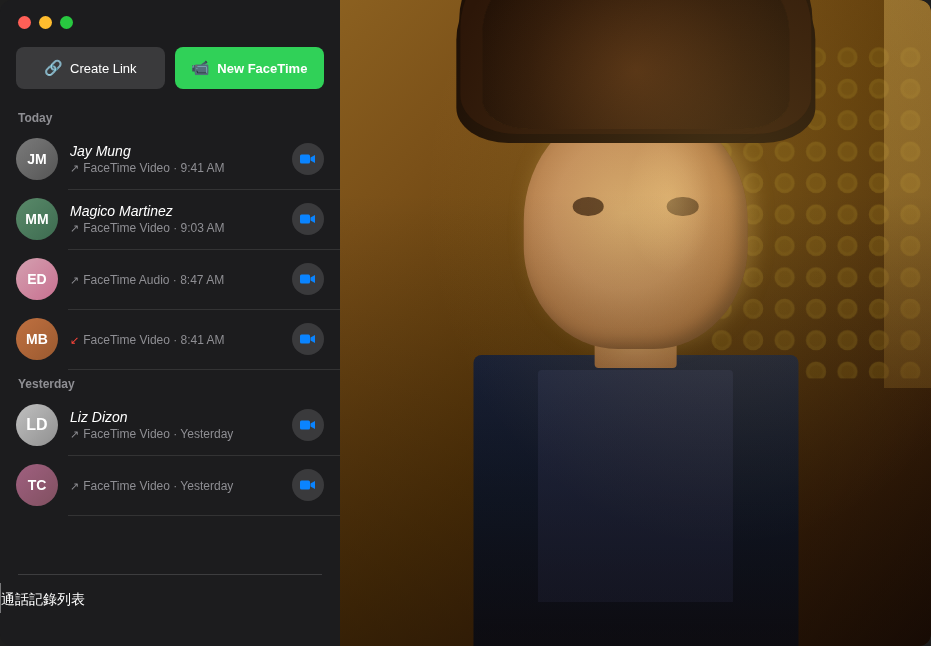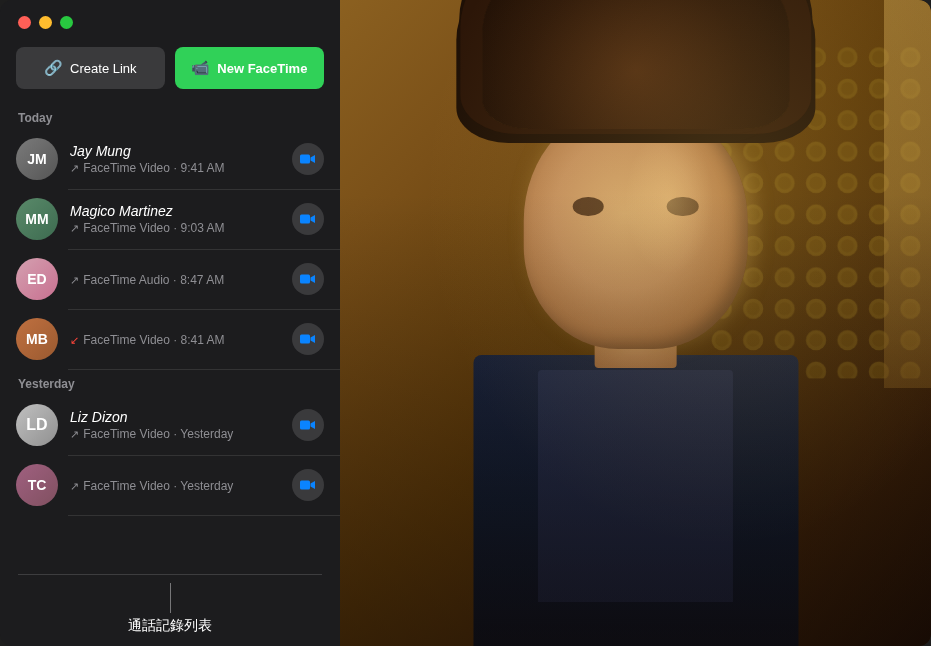--- a/index.html
+++ b/index.html
@@ -384,21 +384,21 @@
                 <path d="M10.5 4.5L15 2v8l-4.5-2.5V4.5z" fill="#0a84ff"></path>
               </svg>
             </button>
           </div>
         </div>
 
     </div>
 
     <div style="position: relative; height: 80px; flex-shrink: 0;">
       <div class="sidebar-bottom-divider" style="margin-top: 8px;"></div>
-      <div style="display: flex; flex-direction: column; align-items: center; margin-top: 8px;">
+      <div style="display: flex; flex-direction: row; align-items: center; margin-top: 8px;">
         <div style="width: 1px; height: 30px; background: rgba(255,255,255,0.4);"></div>
         <span class="annotation-text" style="font-size: 14px; color: #ffffff; margin-top: 4px;">通話記錄列表</span>
       </div>
     </div>
 
   </div>
 
   <div class="main-content">
     <div class="photo-bg">
       <div class="bg-warm"></div>

